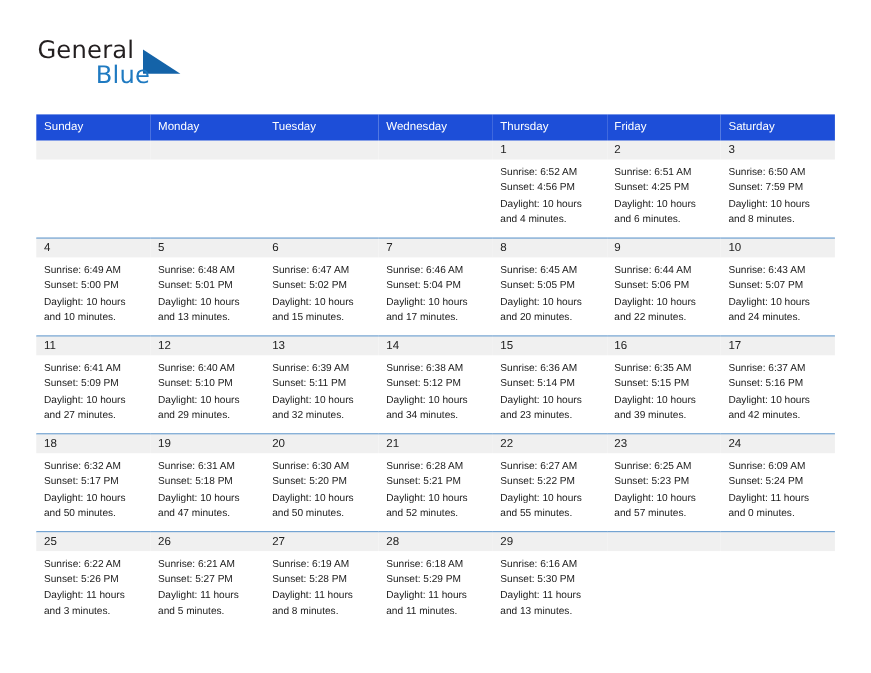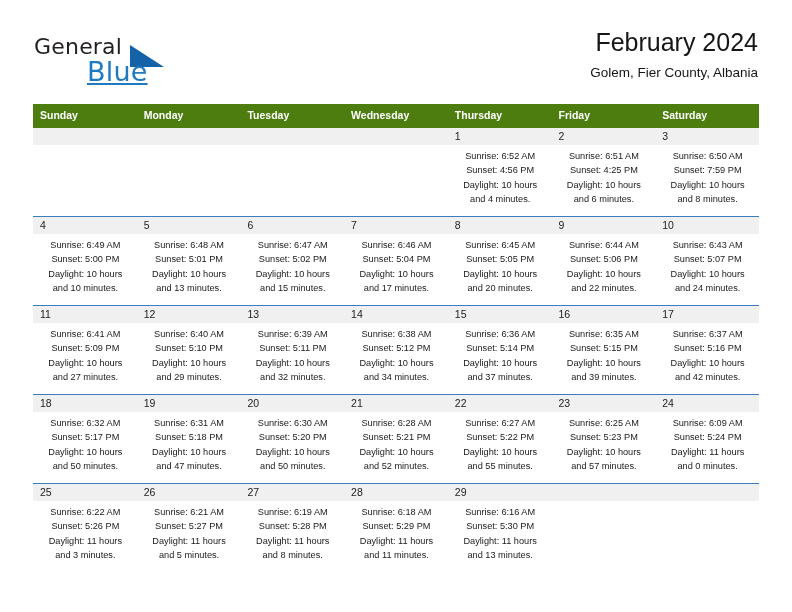--- a/index.html
+++ b/index.html
@@ -42,25 +42,24 @@
     top: 0;
     font-size: 22px;
     letter-spacing: 0.2px;
     color: #231f20;
     font-family: "DejaVu Sans", sans-serif;
   }
   .logo-blue {
     position: absolute;
     left: 53px;
     top: 22px;
-    font-size: 27px;
+    font-size: 22px;
     letter-spacing: 0.2px;
     color: #1f7ac1;
     font-family: "DejaVu Sans", sans-serif;
-    text-decoration: underline;
   }
   .logo-triangle {
     position: absolute;
     left: 96px;
     top: 11px;
     width: 0;
     height: 0;
     border-left: 34px solid #1463a8;
     border-top: 22px solid transparent;
   }
@@ -86,24 +85,24 @@
   
   .calendar {
     position: absolute;
     left: 33px;
     top: 104px;
     width: 726px;
     border-collapse: collapse;
     table-layout: fixed;
   }
   .calendar th {
-    background: #4d7c0f;
+    background: #1d4ed8;
     color: #ffffff;
     font-size: 10.5px;
-    font-weight: bold;
+    font-weight: normal;
     text-align: left;
     padding: 6px 0 6px 7px;
     height: 10px;
     line-height: 1.1;
   }
   .calendar td {
     vertical-align: top;
     padding: 0;
     border-top: 1.4px solid #3a7ebf;
     height: 88px;
@@ -123,44 +122,39 @@
     line-height: 17px;
     padding-left: 7px;
     font-size: 10.5px;
     color: #222222;
   }
   .cell-body {
     padding: 4px 6px 0 7px;
     font-size: 9.2px;
     line-height: 1.58;
     color: #1a1a1a;
-    text-align: center;
   }
   .cell-body div {
     white-space: nowrap;
   }
   td.empty .daynum-band { color: transparent; }
 </style>
 </head>
 <body>
 
 <div class="page">
 
   <div class="header">
 
     <div class="logo">
       <span class="logo-general">General</span>
       <span class="logo-triangle"></span>
       <span class="logo-blue">Blue</span>
     </div>
 
-    <div class="title-block">
-      <div class="cal-title">February 2024</div>
-      <div class="cal-subtitle">Golem, Fier County, Albania</div>
-    </div>
 
   </div>
 
   <table class="calendar">
     <thead>
       <tr id="weekday-row">
           <th>Sunday</th>
           <th>Monday</th>
           <th>Tuesday</th>
           <th>Wednesday</th>
@@ -353,21 +347,21 @@
               </div>
             </div>
           </td>
           <td class="">
             <div class="cell-inner">
               <div class="daynum-band">15</div>
               <div class="cell-body">
                 <div>Sunrise: 6:36 AM</div>
                 <div>Sunset: 5:14 PM</div>
                 <div>Daylight: 10 hours</div>
-                <div>and 37 minutes.</div>
+                <div>and 23 minutes.</div>
               </div>
             </div>
           </td>
           <td class="">
             <div class="cell-inner">
               <div class="daynum-band">16</div>
               <div class="cell-body">
                 <div>Sunrise: 6:35 AM</div>
                 <div>Sunset: 5:15 PM</div>
                 <div>Daylight: 10 hours</div>

